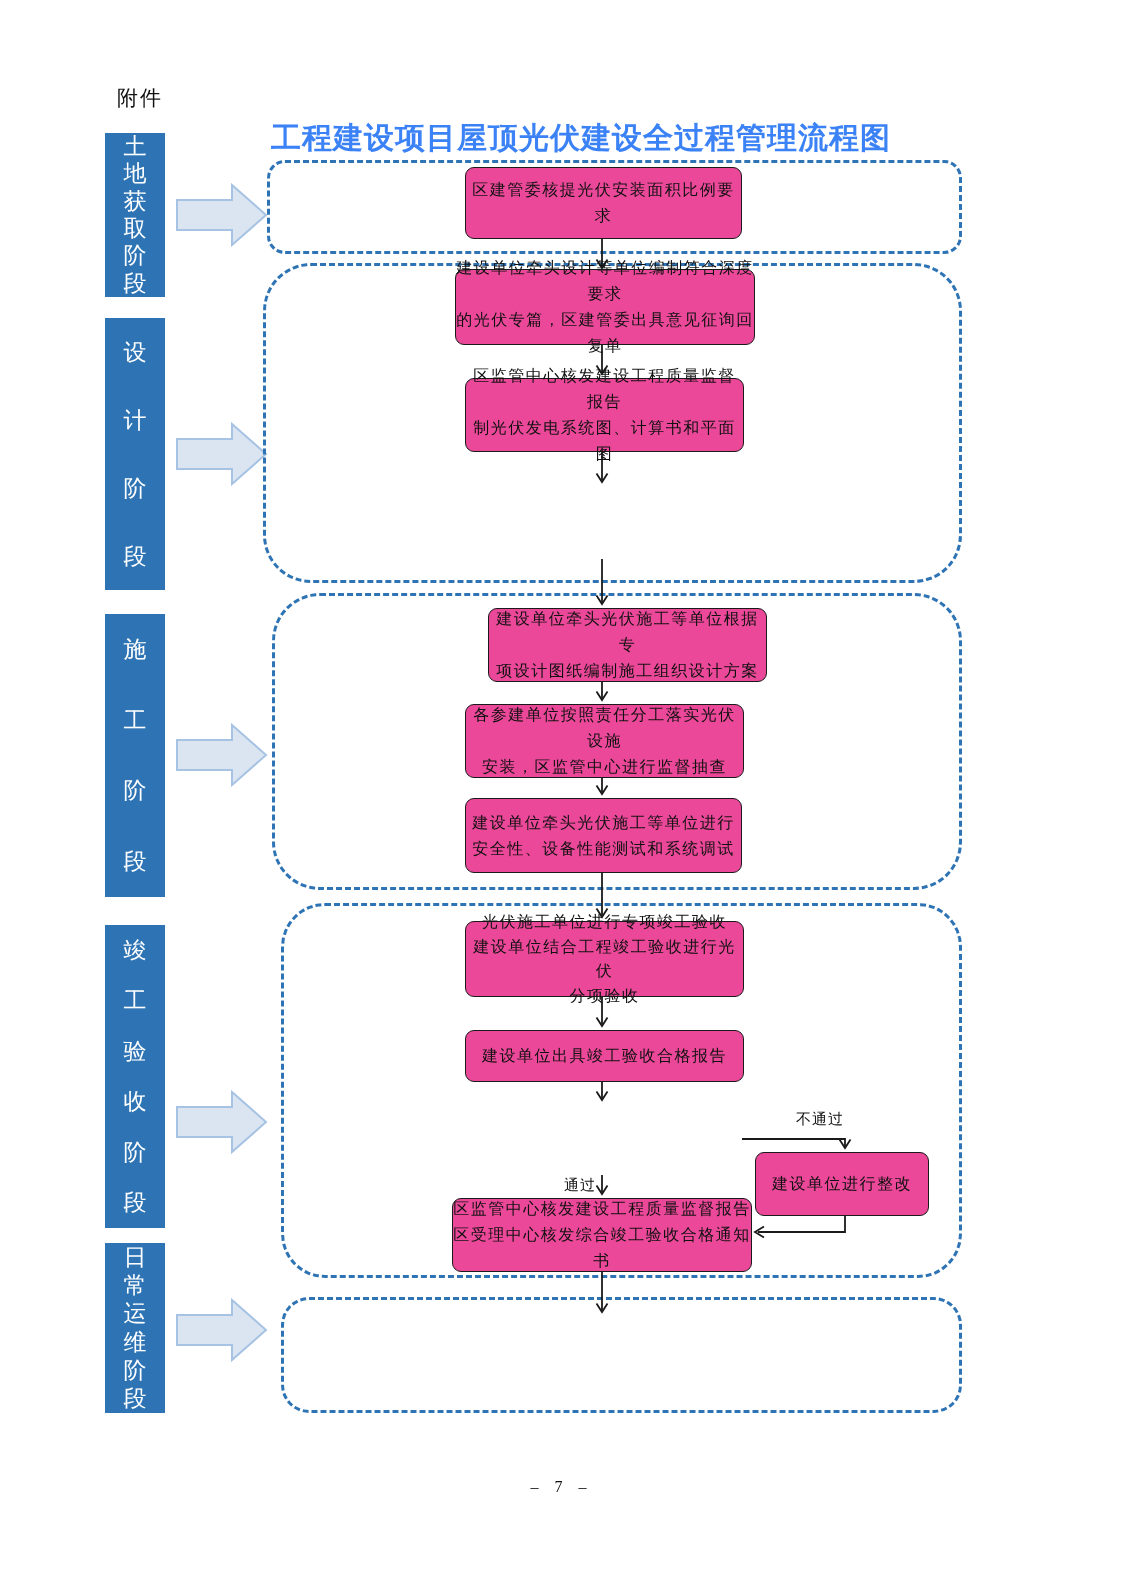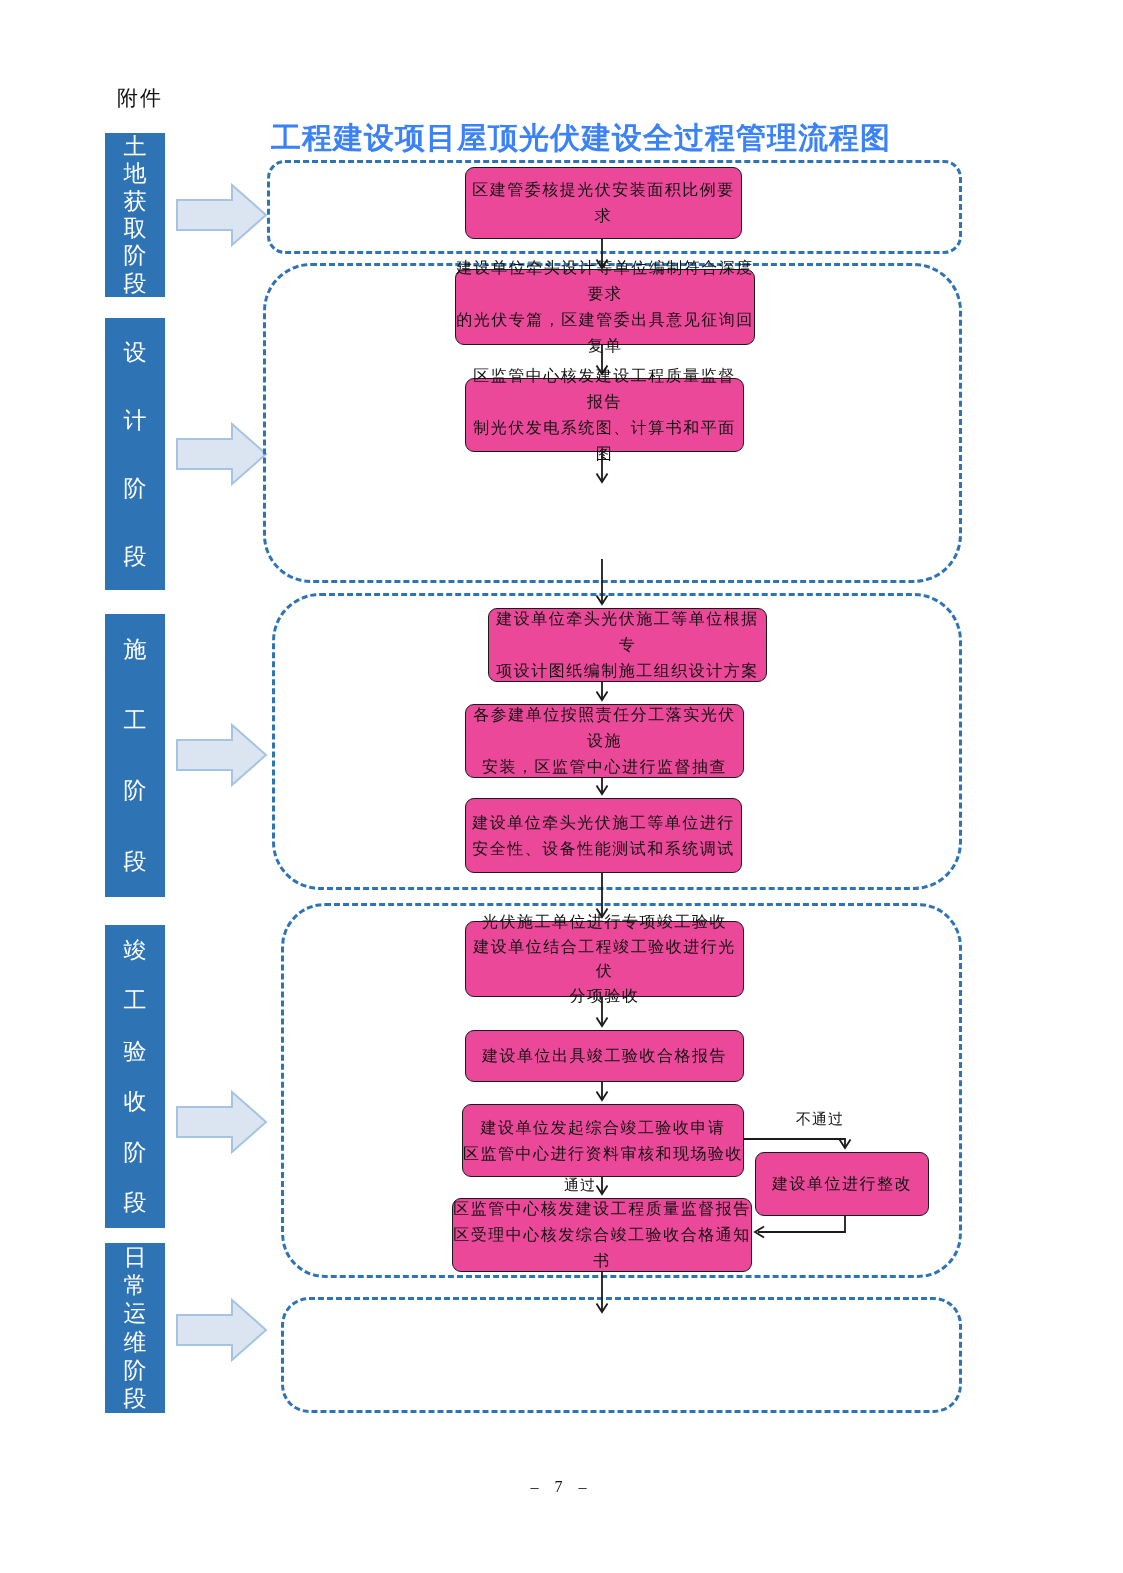--- a/index.html
+++ b/index.html
@@ -168,22 +168,20 @@
   <div class="flow-box" id="b5">建设单位牵头光伏施工等单位根据专
 项设计图纸编制施工组织设计方案</div>
   <div class="flow-box" id="b6">各参建单位按照责任分工落实光伏设施
 安装，区监管中心进行监督抽查</div>
   <div class="flow-box" id="b7">建设单位牵头光伏施工等单位进行
 安全性、设备性能测试和系统调试</div>
   <div class="flow-box" id="b8">光伏施工单位进行专项竣工验收
 建设单位结合工程竣工验收进行光伏
 分项验收</div>
   <div class="flow-box" id="b9">建设单位出具竣工验收合格报告</div>
-  <div class="flow-box" id="b10">建设单位发起综合竣工验收申请
-区监管中心进行资料审核和现场验收</div>
   <div class="flow-box" id="b11">建设单位进行整改</div>
   <div class="flow-box" id="b12">区监管中心核发建设工程质量监督报告
 区受理中心核发综合竣工验收合格通知书</div>
 
   <div class="edge-label" id="lbl-fail">不通过</div>
   <div class="edge-label" id="lbl-pass">通过</div>
 
   <div class="page-number">– 7 –</div>
 </div>
 

